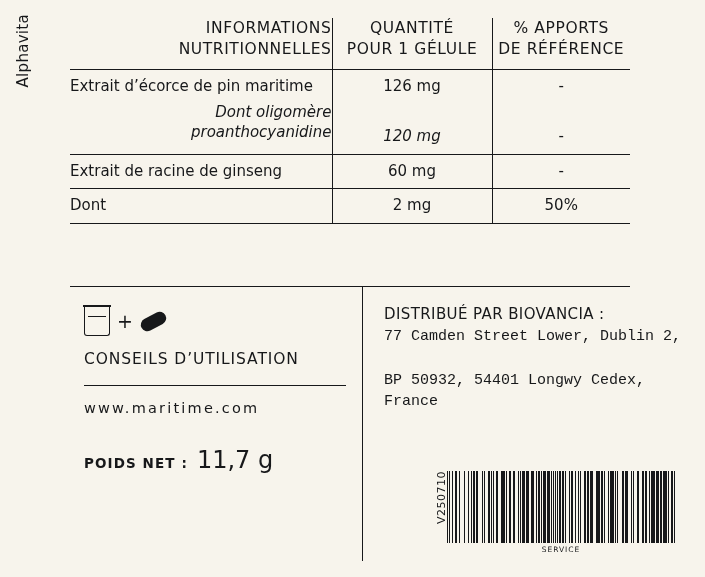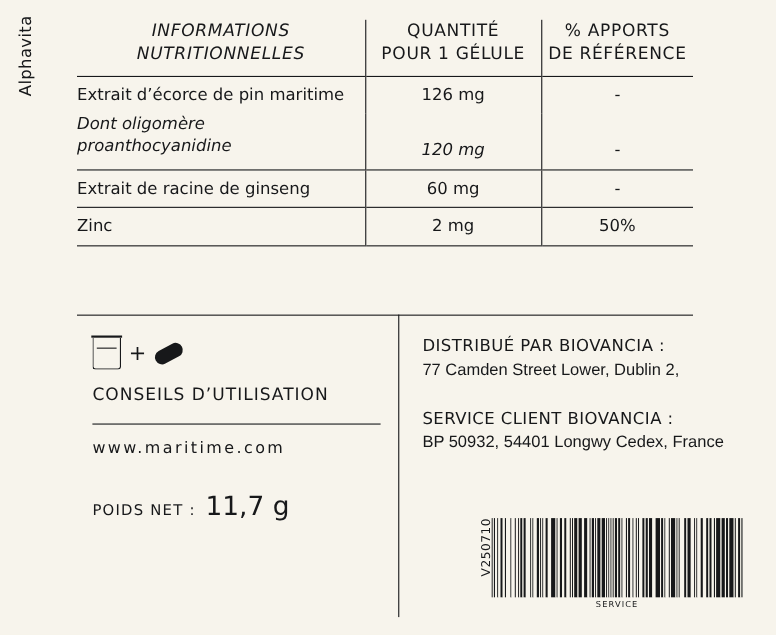--- a/index.html
+++ b/index.html
@@ -63,21 +63,21 @@
 
   table.nutrition th {
     font-weight: normal;
     vertical-align: bottom;
     padding: 0 0 9px 0;
     font-size: 15.5px;
     letter-spacing: 0.6px;
     line-height: 1.35;
     font-family: "DejaVu Sans", sans-serif;
   }
-  th.h1 { text-align: center; padding-right: 12px; font-style: italic; }
+  th.h1 { text-align: right; padding-right: 12px; }
   th.h2 { text-align: center; border-left: 1px solid #17181a; padding-left: 12px; padding-right: 12px;}
   th.h3 { text-align: center; border-left: 1px solid #17181a; padding-left: 12px; }
 
   table.nutrition td {
     border-top: 1px solid #17181a;
     padding: 7px 0 7px 0;
     font-size: 15px;
     line-height: 1.3;
     vertical-align: top;
     font-family: "DejaVu Sans", sans-serif;
@@ -189,20 +189,21 @@
   .weight-row {
     margin-top: 30px;
     display: flex;
     align-items: baseline;
     gap: 9px;
   }
   .weight-label {
     font-size: 13.5px;
     letter-spacing: 1.1px;
     font-family: "DejaVu Sans", sans-serif;
+    font-weight: bold;
   }
   .weight-value {
     font-size: 24px;
     font-family: "DejaVu Sans", sans-serif;
   }
 
   
   .right-col {
     position: absolute;
     left: 314px;
@@ -211,21 +212,21 @@
   }
   .addr-title {
     font-size: 15px;
     letter-spacing: 0.4px;
     line-height: 1.45;
     font-family: "DejaVu Sans", sans-serif;
   }
   .addr-body {
     font-size: 15px;
     line-height: 1.45;
-    font-family: Liberation Sans, sans-serif;
+    font-family: Liberation Mono, monospace;
   }
   .addr-block { margin-bottom: 22px; }
 
   
   .barcode-wrap {
     position: absolute;
     left: 305px;
     top: 185px;
     width: 300px;
     height: 92px;
@@ -302,31 +303,31 @@
           </th>
         </tr>
       </thead>
       <tbody>
         <tr>
           <td class="n1">Extrait d’écorce de pin maritime</td>
           <td class="n2">126 mg</td>
           <td class="n3">-</td>
         </tr>
         <tr>
-          <td class="n1 italic" style="border-top:none; padding-top:0;">Dont oligomère proanthocyanidine</td>
+          <td class="n1 italic" style="border-top:none; padding-top:0;text-align:right;">Dont oligomère proanthocyanidine</td>
           <td class="n2 italic" style="border-top:none; padding-top:24px;">120 mg</td>
           <td class="n3" style="border-top:none; padding-top:24px;">-</td>
         </tr>
         <tr>
           <td class="n1">Extrait de racine de ginseng</td>
           <td class="n2">60 mg</td>
           <td class="n3">-</td>
         </tr>
         <tr class="last">
-          <td class="n1">Zinc</td>
+          <td class="n1">Dont</td>
           <td class="n2">2 mg</td>
           <td class="n3">50%</td>
         </tr>
       </tbody>
     </table>
 
     <div class="lower">
       <div class="lower-divider-top"></div>
       <div class="lower-divider-vert"></div>
 
@@ -344,21 +345,20 @@
           <span class="weight-value">11,7 g</span>
         </div>
       </div>
 
       <div class="right-col">
         <div class="addr-block">
           <div class="addr-title">DISTRIBUÉ PAR BIOVANCIA :</div>
           <div class="addr-body">77 Camden Street Lower, Dublin 2,</div>
         </div>
         <div class="addr-block">
-          <div class="addr-title">SERVICE CLIENT BIOVANCIA :</div>
           <div class="addr-body">BP 50932, 54401 Longwy Cedex, France</div>
         </div>
       </div>
 
       <div class="barcode-wrap">
         <div class="barcode-num">
           <span>V250710</span>
         </div>
         <div class="barcode" id="barcode">
             <i style="width: 1px; background: rgb(23, 24, 26);"></i>

